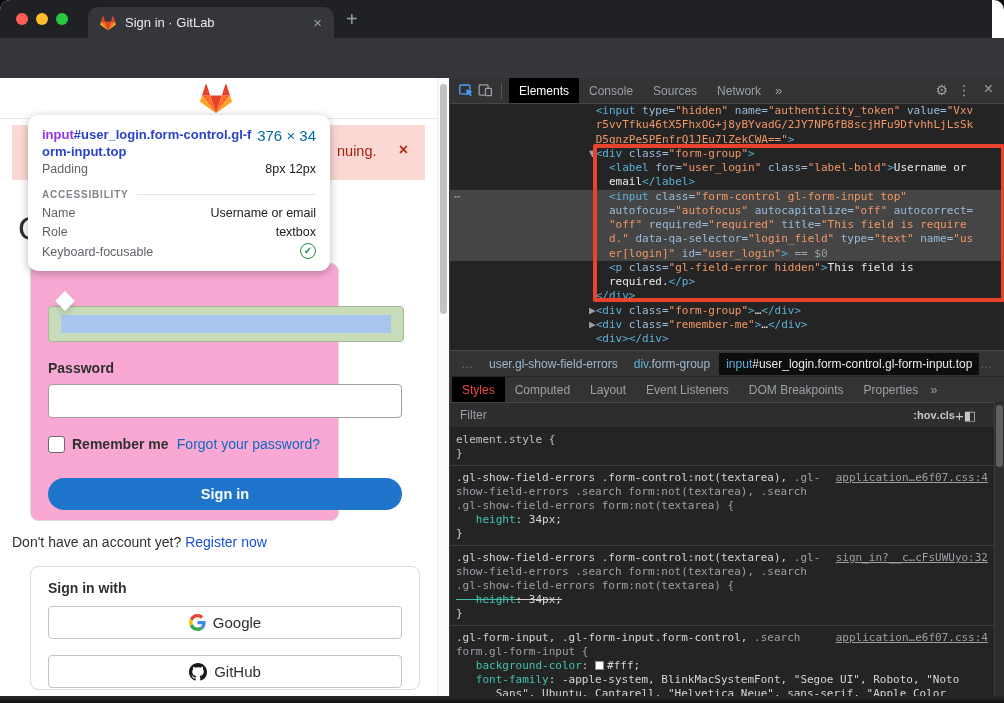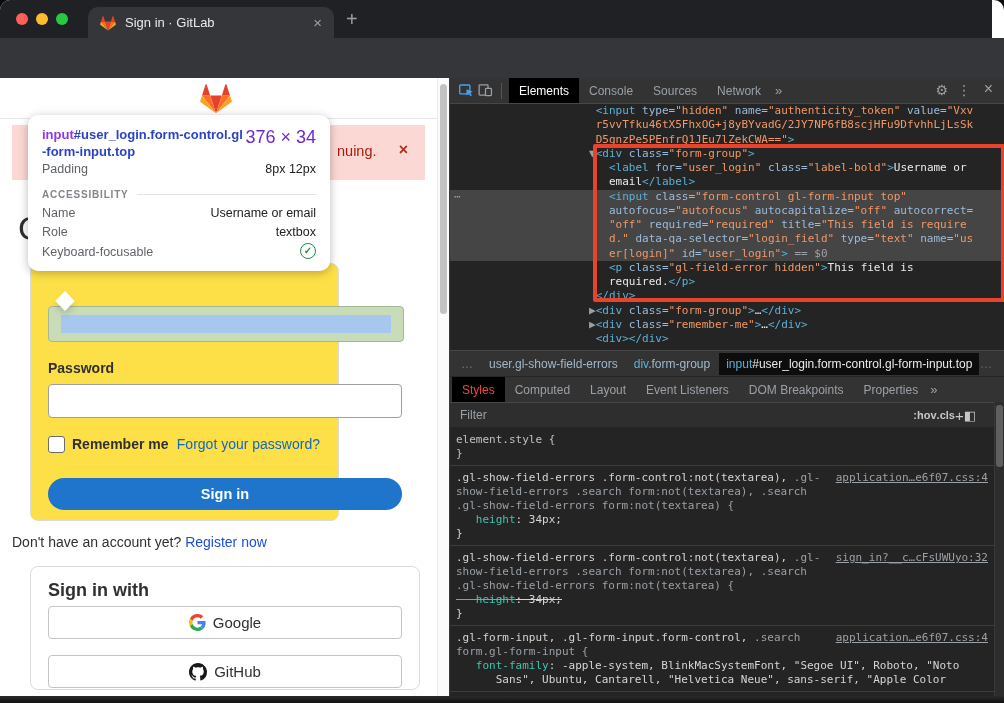--- a/index.html
+++ b/index.html
@@ -27,48 +27,48 @@
  display:flex;align-items:center;justify-content:center}
 #menu3{position:absolute;left:959px;top:48px;color:#e8eaed;font-size:16px}
 
 #page{position:absolute;left:0;top:78px;width:449px;height:618px;background:#fff;overflow:hidden}
 #plogo{position:absolute;left:200px;top:5px}
 #phline{position:absolute;left:0;top:40px;width:437px;border-bottom:1px solid #e7e7e7}
 #alert{position:absolute;left:12px;top:47px;width:413px;height:55px;background:#fbd8d3}
 #alert-frag{position:absolute;left:325px;top:18px;color:#a81e0d;font-size:14.5px}
 #alert-close{position:absolute;right:17px;top:16px;color:#b5301c;font-size:16px;font-weight:bold}
 #gpartial{position:absolute;left:18px;top:131px;font-size:34px;color:#2f2f2f}
-#card1{position:absolute;left:30px;top:185px;width:309px;height:258px;border:1px solid #dbdbdb;border-radius:8px;box-sizing:border-box;background:#fde047}
+#card1{position:absolute;left:30px;top:185px;width:309px;height:258px;border:1px solid #dbdbdb;border-radius:8px;box-sizing:border-box;background:#f9a8d4}
 #hlinput{position:absolute;left:17px;top:42px;width:354px;height:34px;background:#c9dcba;border:1px solid #a3b894;border-radius:4px}
 #hlcontent{position:absolute;left:12px;right:12px;top:8px;bottom:8px;background:#a7c7ee}
 #pwlabel{position:absolute;left:17px;top:96px;font-size:14px;font-weight:bold;color:#303030}
 #pwinput{position:absolute;left:17px;top:120px;width:354px;height:34px;border:1px solid #9f9f9f;border-radius:4px;box-sizing:border-box;background:#fff}
 #cbx{position:absolute;left:17px;top:172px;width:15px;height:15px;border:1px solid #6b6b6b;border-radius:3px;background:#fff}
 #remember{position:absolute;left:41px;top:172px;font-size:14px;font-weight:bold;color:#303030}
 #forgot{position:absolute;right:18px;top:172px;font-size:14px;color:#1068bf}
 #signin{position:absolute;left:17px;top:214px;width:354px;height:32px;background:#1f75cb;border-radius:16px;
  color:#fff;font-size:14.5px;font-weight:bold;display:flex;align-items:center;justify-content:center}
 #register{position:absolute;left:12px;top:456px;font-size:14px;color:#303030}
 #register a,#reg-link{color:#1d4ed8;text-decoration:none}
 #card2{position:absolute;left:30px;top:488px;width:390px;height:124px;border:1px solid #dbdbdb;border-radius:8px;box-sizing:border-box;background:#fff}
-#swheading{position:absolute;left:17px;top:13px;font-size:18px;font-weight:bold;color:#303030}
+#swheading{position:absolute;left:17px;top:13px;font-size:14px;font-weight:bold;color:#303030}
 .sbtn{position:absolute;left:17px;width:354px;height:33px;border:1px solid #c4c4c4;border-radius:4px;box-sizing:border-box;
  display:flex;align-items:center;justify-content:center;gap:7px;font-size:15px;color:#303030;background:#fff}
 #btn-google{top:39px}#btn-github{top:88px}
 #pagescroll{position:absolute;left:437px;top:0;width:12px;height:618px;background:#fbfbfb;border-left:1px solid #ececec;box-sizing:border-box}
 #pagethumb{position:absolute;left:2px;top:6px;width:7px;height:230px;background:#c2c2c2;border-radius:3.5px}
 
 #tooltip{position:absolute;left:28px;top:37px;width:302px;background:#fff;border-radius:10px;z-index:10;
  box-shadow:0 2px 10px rgba(0,0,0,.28);padding:11px 14px 9px;box-sizing:border-box}
 #tt-caret{position:absolute;left:58px;top:216px;width:14px;height:14px;background:#fff;transform:rotate(45deg);
  box-shadow:3px 3px 6px rgba(0,0,0,.15);z-index:9}
 .tt-title{display:flex;align-items:flex-start}
 .tt-sel{font-weight:bold;font-size:13px;line-height:17px;word-break:break-all}
 .tt-tag{color:#9334e6}.tt-rest{color:#2b43c8}
-.tt-size{color:#6d28d9;font-size:18px;margin-left:0;white-space:nowrap;padding-top:1px}
+.tt-size{color:#0369a1;font-size:15px;margin-left:0;white-space:nowrap;padding-top:1px}
 .tt-row{display:flex;justify-content:space-between;font-size:12.5px;line-height:19.5px}
 .tt-lab{color:#5f6368}.tt-val{color:#202124}
 .tt-sec{display:flex;align-items:center;gap:8px;margin:9px 0 4px}
 .tt-sech{color:#80868b;font-size:10px;letter-spacing:.8px;font-weight:bold}
 .tt-line{flex:1;height:1px;background:#e3e3e3}
 .tswatch{display:inline-block;width:11px;height:11px;border:1px solid #b5b5b5;vertical-align:-1px;margin-right:4px;background:#fff;box-sizing:border-box}
 .checkc{display:inline-flex;width:14px;height:14px;border:1.5px solid #1e8e3e;border-radius:50%;color:#1e8e3e;
  font-size:10px;align-items:center;justify-content:center;font-weight:bold}
 
 #dt{position:absolute;left:449px;top:78px;width:555px;height:618px;background:#242424;border-left:1px solid #3a3a3a;box-sizing:border-box;overflow:hidden}
@@ -347,20 +347,21 @@
             <div class="sline"><span class="rw">.gl-show-field-errors .form-control:not(textarea), </span><span class="rg">.gl-</span></div>
             <div class="sline"><span class="rg">show-field-errors .search form:not(textarea), .search</span></div>
             <div class="sline"><span class="rg">.gl-show-field-errors form:not(textarea) {</span></div>
             <div class="sline"><span class="rp strike">   height</span><span class="rw strike">: 34px;</span></div>
             <div class="sline"><span class="rw">}</span></div>
             <span class="slink">sign_in?__c…cFsUWUyo:32</span>
           </div>
           <div class="sblock">
             <div class="sline"><span class="rw">.gl-form-input, .gl-form-input.form-control, </span><span class="rg">.search</span></div>
             <div class="sline"><span class="rg">form.gl-form-input {</span></div>
+            <div class="sline"><span class="rp">   background-color</span><span class="rw">: </span><span class="css-swatch" style="background: rgb(255, 255, 255);"></span><span class="rw">#fff;</span></div>
             <div class="sline"><span class="rp">   font-family</span><span class="rw">: -apple-system, BlinkMacSystemFont, "Segoe UI", Roboto, "Noto</span></div>
             <div class="sline"><span class="rw">      Sans", Ubuntu, Cantarell, "Helvetica Neue", sans-serif, "Apple Color</span></div>
             <span class="slink">application…e6f07.css:4</span>
           </div>
         </div>
     </div>
     <div id="sscroll">
       <div id="sthumb"></div>
     </div>
   </div>

